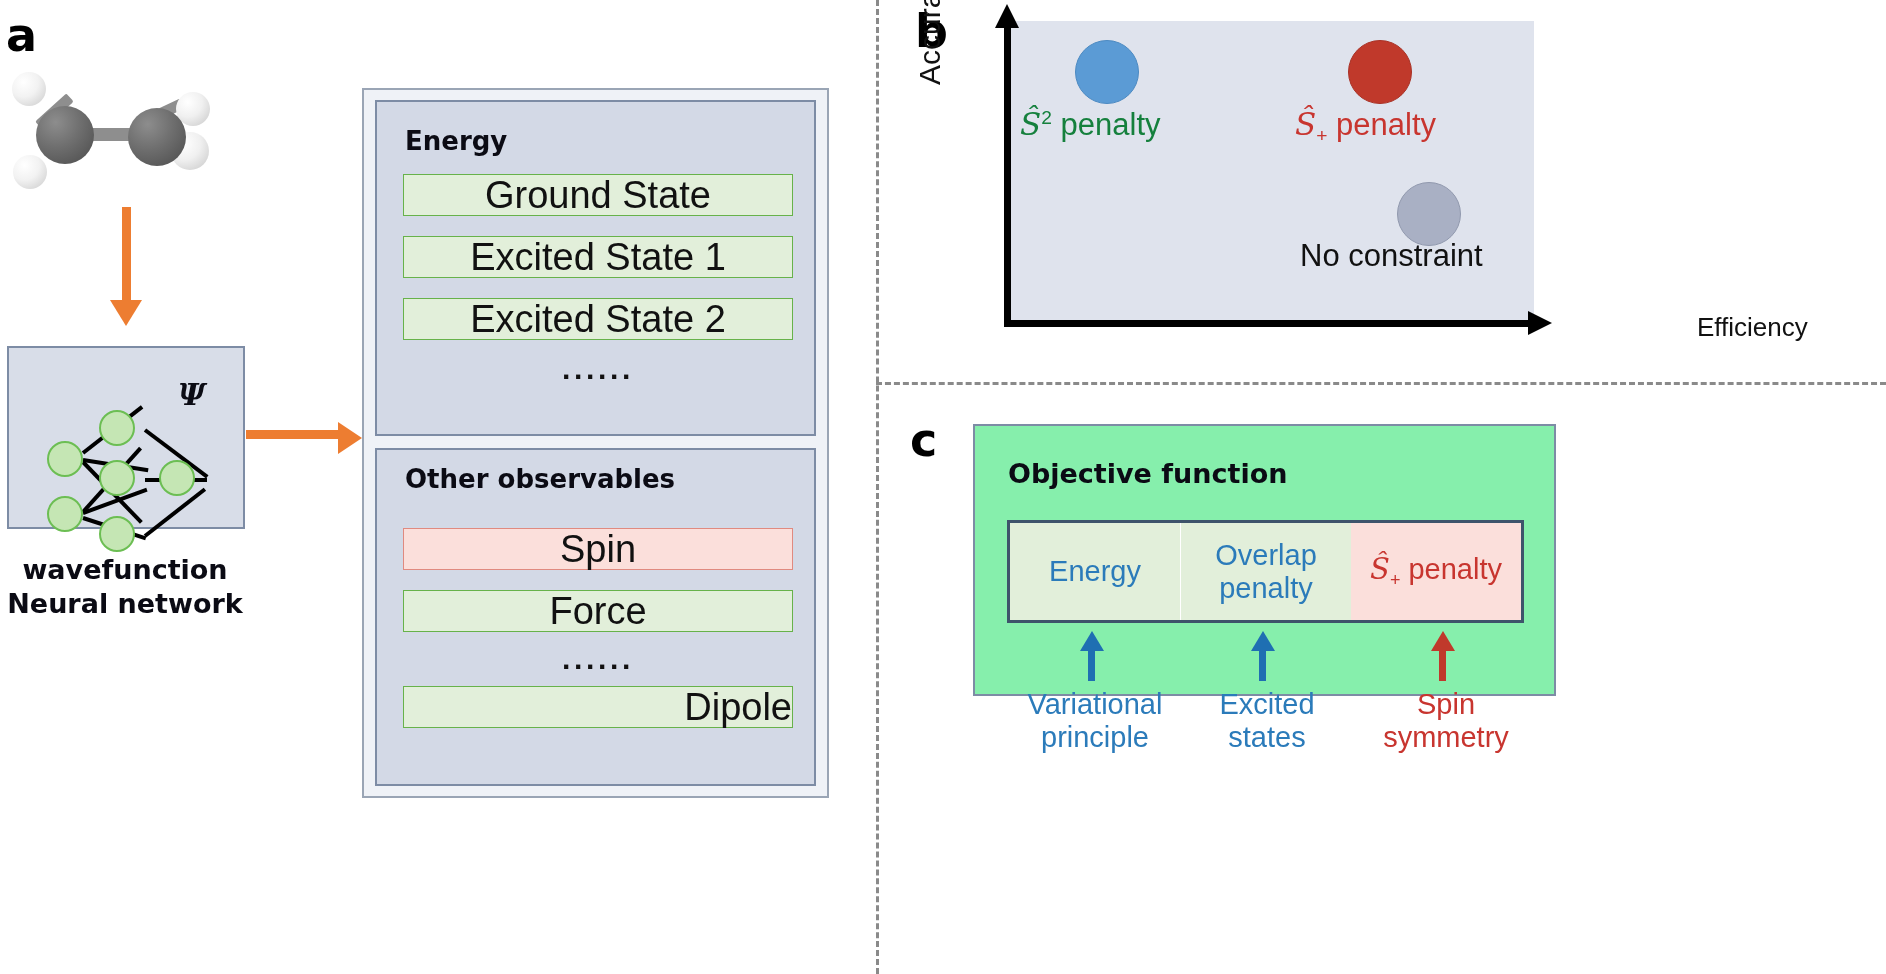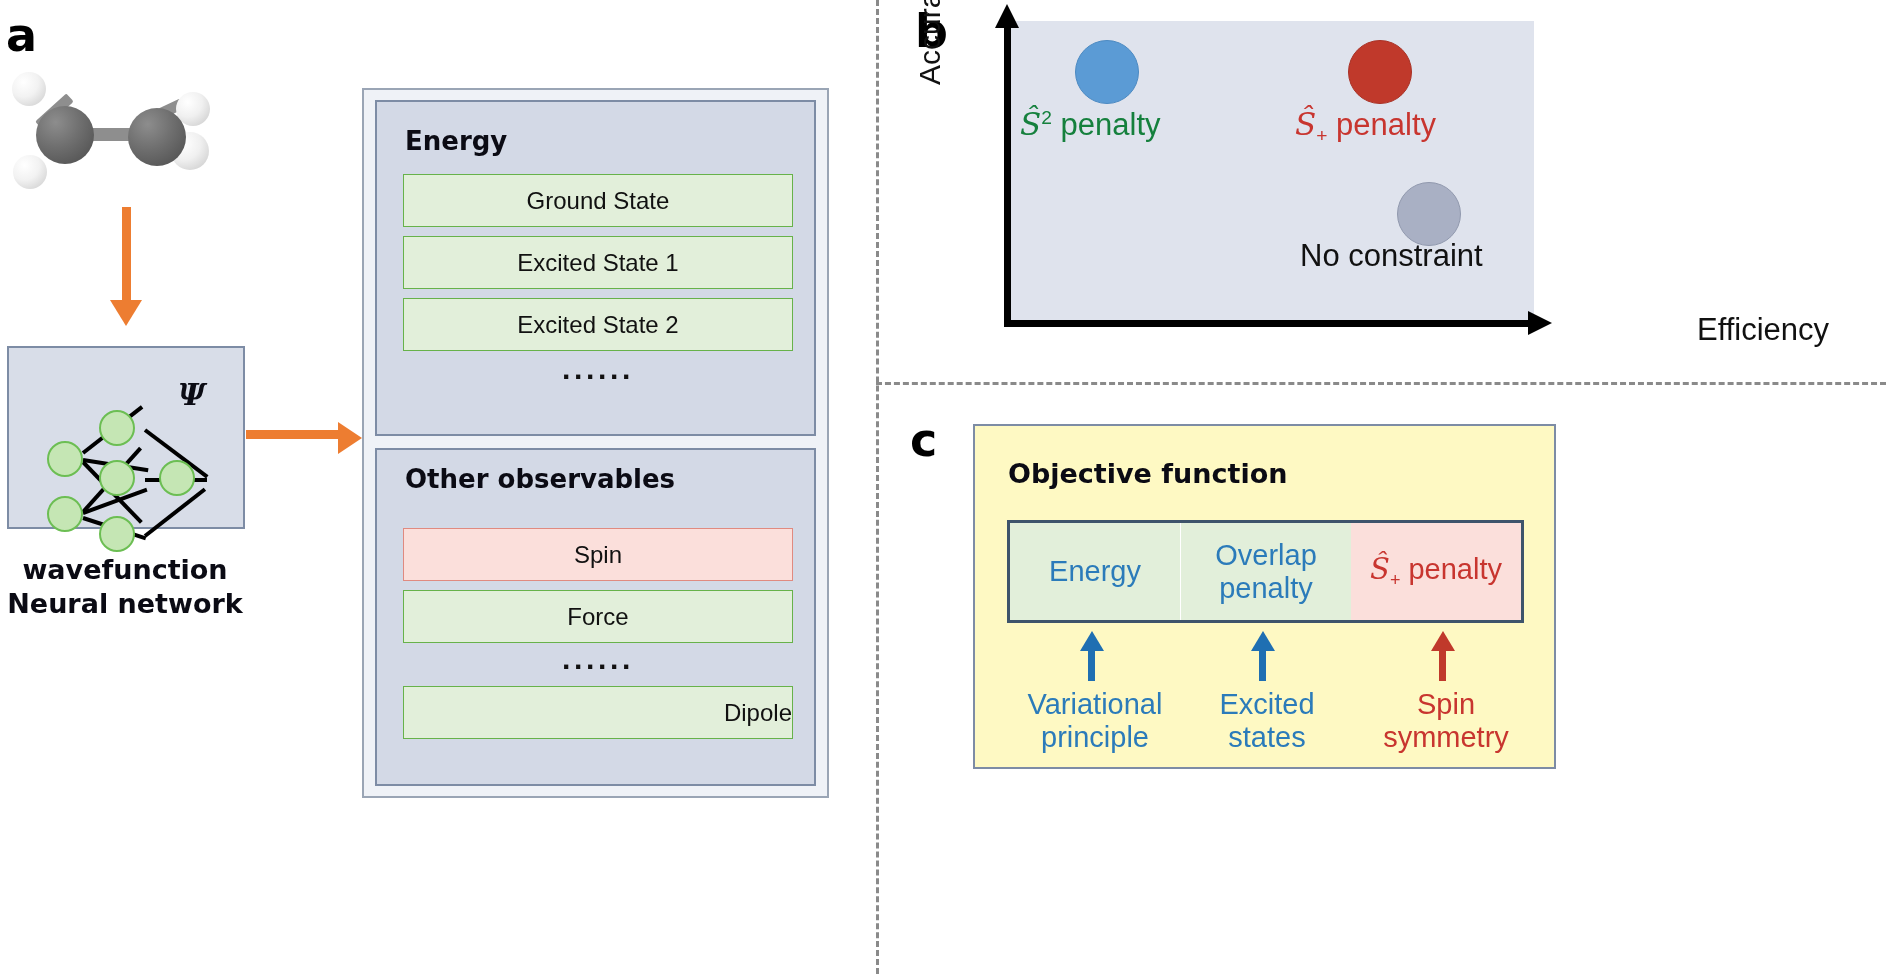--- a/index.html
+++ b/index.html
@@ -91,24 +91,24 @@
     background:#D3D9E6;border:2px solid #7D8CA5;box-sizing:border-box;
   }
   .obs-group.energy{top:10px;height:336px;}
   .obs-group.other{top:358px;height:338px;}
   .obs-title{
     position:absolute;left:28px;
     font-family:"DejaVu Sans", sans-serif;
     font-weight:bold;font-size:26px;color:#0b0b14;
   }
   .obs-item{
-    position:absolute;left:26px;width:390px;height:53px;
+    position:absolute;left:26px;width:390px;height:42px;
     box-sizing:border-box;
     display:flex;align-items:center;justify-content:center;
-    font-size:24px;color:#111;
+    font-size:38px;color:#111;
   }
   .obs-item.green{background:#E2EFDA;border:1.5px solid #67B24A;}
   .obs-item.pink{background:#FBDFDB;border:1.5px solid #E08A80;}
   .obs-dots{
     position:absolute;left:26px;width:390px;text-align:center;
     font-size:30px;font-weight:bold;color:#111;letter-spacing:2px;
   }
 
   
   .b-plot{
@@ -118,36 +118,36 @@
   .axis-line{position:absolute;background:#000;}
   .axis-head{position:absolute;width:0;height:0;}
   .b-label-y{
     position:absolute;left:913px;top:85px;
     font-size:30px;color:#111;
     transform:rotate(-90deg);transform-origin:0 0;
     white-space:nowrap;
   }
   .b-label-x{
     position:absolute;left:1697px;top:312px;
-    font-size:31px;color:#111;white-space:nowrap;
+    font-size:26px;color:#111;white-space:nowrap;
   }
   .bubble{position:absolute;border-radius:50%;}
   .bubble-label{
     position:absolute;white-space:nowrap;font-size:31px;
   }
   .sym{font-family:"DejaVu Serif", serif;font-style:italic;}
   sup.pw{font-size:0.62em;vertical-align:super;font-style:normal;
          font-family:"Liberation Sans", sans-serif;}
   sub.pl{font-size:0.62em;vertical-align:sub;font-style:normal;
          font-family:"Liberation Sans", sans-serif;}
 
   
   .c-box{
-    left:973px;top:424px;width:583px;height:345px;
-    background:#fef9c3;border:2px solid #7D8CA5;box-sizing:border-box;
+    left:973px;top:424px;width:583px;height:272px;
+    background:#86efac;border:2px solid #7D8CA5;box-sizing:border-box;
   }
   .c-title{
     position:absolute;left:33px;top:32px;
     font-family:"DejaVu Sans", sans-serif;
     font-weight:bold;font-size:27px;color:#0b0b14;
   }
   .c-strip{
     position:absolute;left:32px;top:94px;width:517px;height:103px;
     border:3px solid #3E546B;box-sizing:border-box;display:flex;
   }

